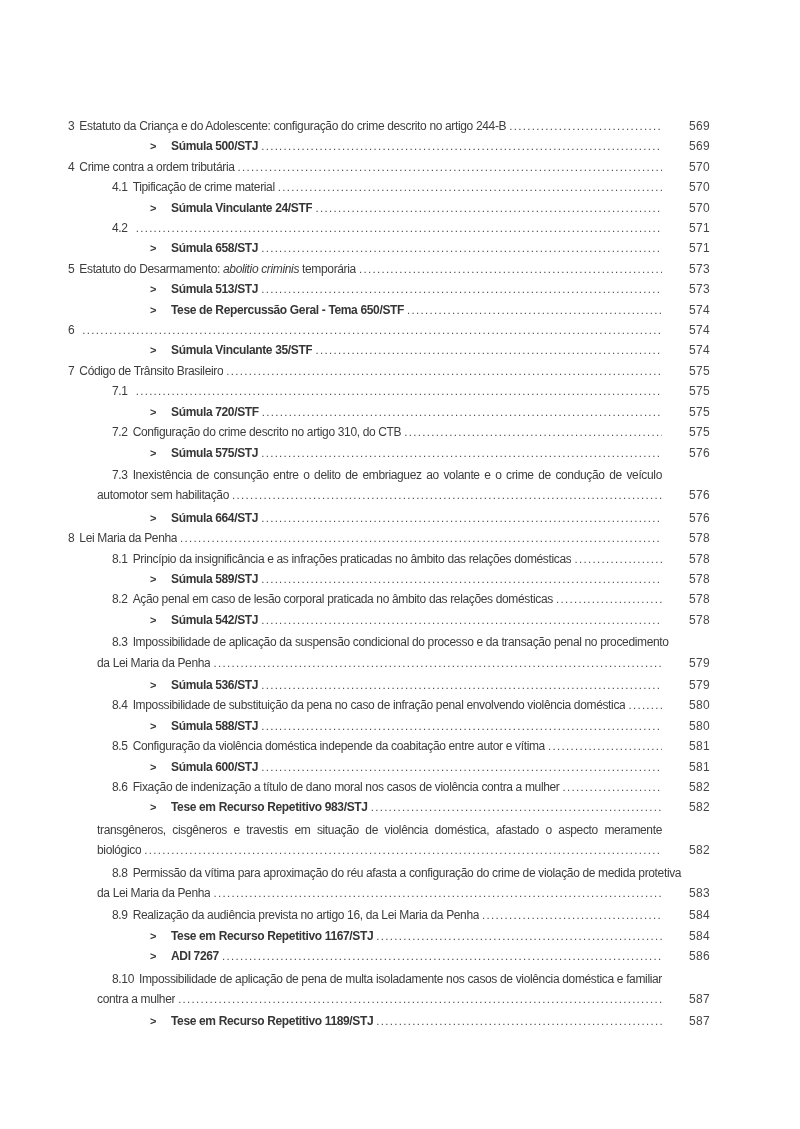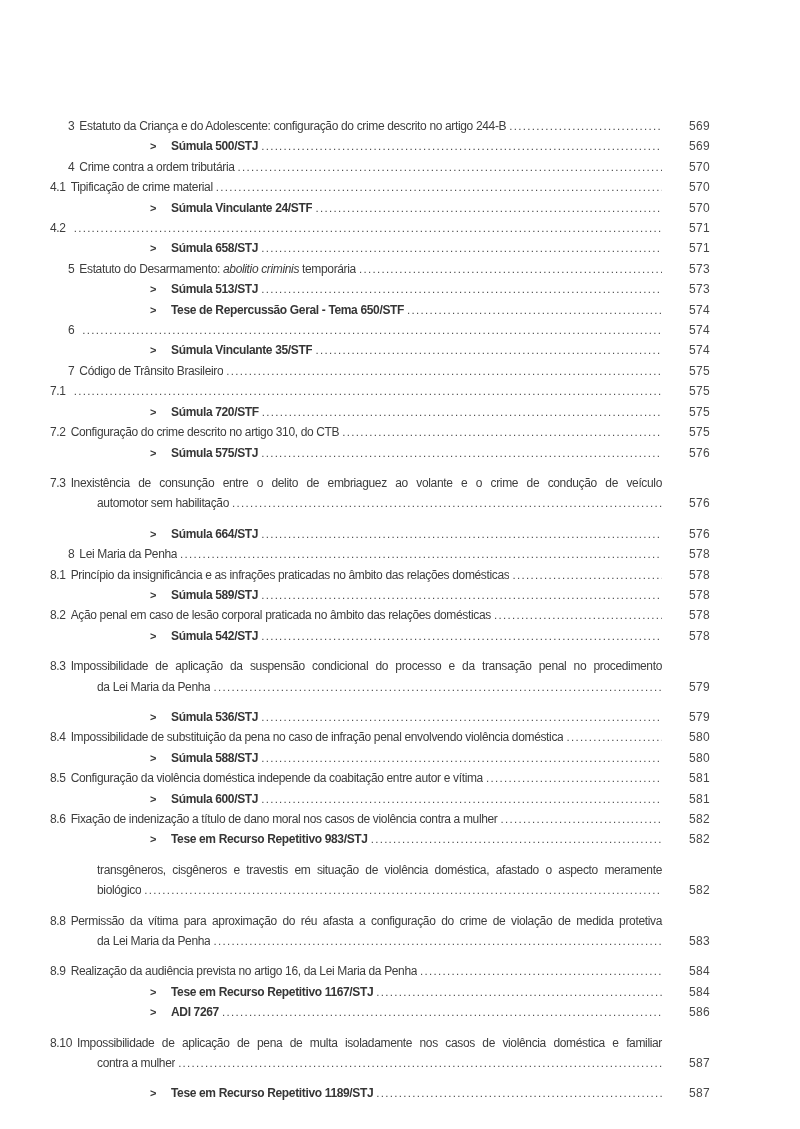--- a/index.html
+++ b/index.html
@@ -12,33 +12,33 @@
     font-family: "Liberation Sans", "DejaVu Sans", sans-serif;
     color: #3d3d3d;
   }
   .page { padding-top: 116px; }
 
   .entry {
     font-size: 12px;
     letter-spacing: -0.35px;
     line-height: 20.4px;
   }
-  .entry.multi { margin: 10px 0; }
+  .entry.multi { margin: 2px 0; }
 
   .line { padding-right: 90px; }
   .line.last { display: flex; align-items: baseline; }
   .line.contj {
     text-align: justify;
     text-align-last: justify;
     white-space: nowrap;
     padding-right: 138px;
   }
 
   .lvl1 > .line { padding-left: 68px; }
-  .lvl2 > .line { padding-left: 50px; }
+  .lvl2 > .line { padding-left: 112px; }
   .lvl2 > .line.hang { padding-left: 97px; }
   .lvl3 > .line { padding-left: 150px; }
 
   .lvl3 .txt, .lvl3 .chev { font-weight: bold; color: #363636; }
 
   .marker { flex: none; margin-right: 5px; }
   .chev { flex: none; width: 21px; font-size: 11px; }
 
   .txt { white-space: nowrap; }
   .line.last .txt { flex: 0 1 auto; min-width: 0; overflow: hidden; }

